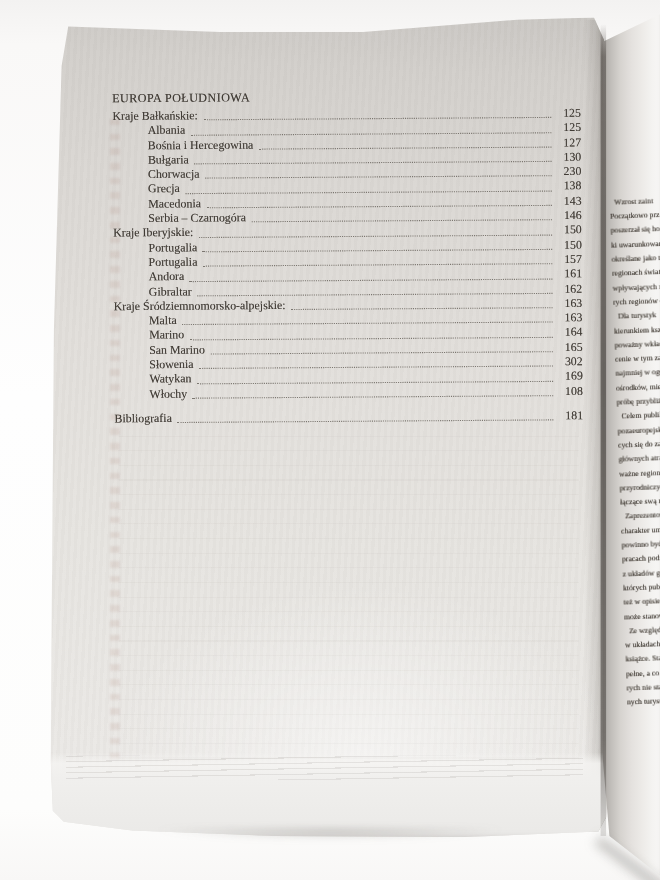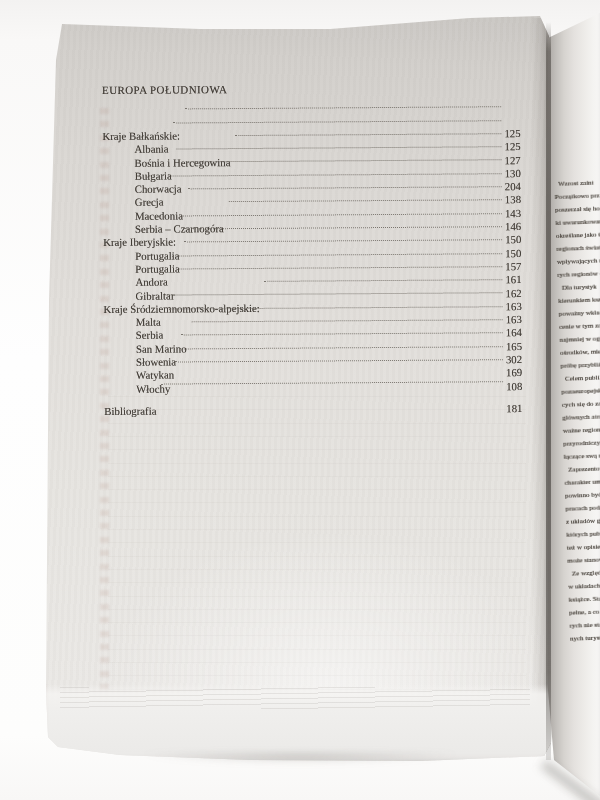--- a/index.html
+++ b/index.html
@@ -42,21 +42,21 @@
     transform:rotate(-0.4deg);transform-origin:left top;
     color:var(--ink,#403b35);}
   .toc-heading{font-size:11px;line-height:14px;letter-spacing:.4px;margin-bottom:3px;
     text-shadow:0 0 .5px rgba(64,59,53,0.55);}
   .toc-row{display:flex;align-items:baseline;line-height:13.3px;height:13.3px;font-size:10.8px;
     text-shadow:0 0 .45px rgba(64,59,53,0.5);}
   .toc-row.indent .lbl{padding-left:32px;}
   .lbl{white-space:nowrap;}
   .dots{flex:1 1 auto;align-self:flex-end;margin:0 3px 3px 5px;min-width:8px;
     border-bottom:1.6px dotted var(--dot,#6a655e);opacity:.85;}
-  .num{flex:none;min-width:24px;text-align:left;margin-top:30px;}
+  .num{flex:none;min-width:24px;text-align:right;}
   .biblio{margin-top:9px;}
   
   .right-page{
     position:absolute;inset:0;
     clip-path:polygon(548px 38px,600px 13px,600px 796px,554px 760px,548px 690px);
     background:linear-gradient(90deg,#aba7a3 548px,#c2bfbb 556px,#d6d3cf 564px,#e4e1de 574px,#edebe8 584px,#f4f3f1 593px,#f7f6f5 600px);
     box-shadow:inset 0 4px 5px -3px rgba(90,85,79,0.5);
   }
   .rp-text{position:absolute;left:554px;top:178px;width:60px;
     transform:rotate(-2deg);transform-origin:left top;
@@ -100,21 +100,21 @@
             <span class="num">127</span>
           </div>
           <div class="toc-row indent">
             <span class="lbl">Bułgaria</span>
             <span class="dots"></span>
             <span class="num">130</span>
           </div>
           <div class="toc-row indent">
             <span class="lbl">Chorwacja</span>
             <span class="dots"></span>
-            <span class="num">204</span>
+            <span class="num">230</span>
           </div>
           <div class="toc-row indent">
             <span class="lbl">Grecja</span>
             <span class="dots"></span>
             <span class="num">138</span>
           </div>
           <div class="toc-row indent">
             <span class="lbl">Macedonia</span>
             <span class="dots"></span>
             <span class="num">143</span>
@@ -153,21 +153,21 @@
             <span class="lbl">Kraje Śródziemnomorsko-alpejskie:</span>
             <span class="dots"></span>
             <span class="num">163</span>
           </div>
           <div class="toc-row indent">
             <span class="lbl">Malta</span>
             <span class="dots"></span>
             <span class="num">163</span>
           </div>
           <div class="toc-row indent">
-            <span class="lbl">Serbia</span>
+            <span class="lbl">Marino</span>
             <span class="dots"></span>
             <span class="num">164</span>
           </div>
           <div class="toc-row indent">
             <span class="lbl">San Marino</span>
             <span class="dots"></span>
             <span class="num">165</span>
           </div>
           <div class="toc-row indent">
             <span class="lbl">Słowenia</span>

